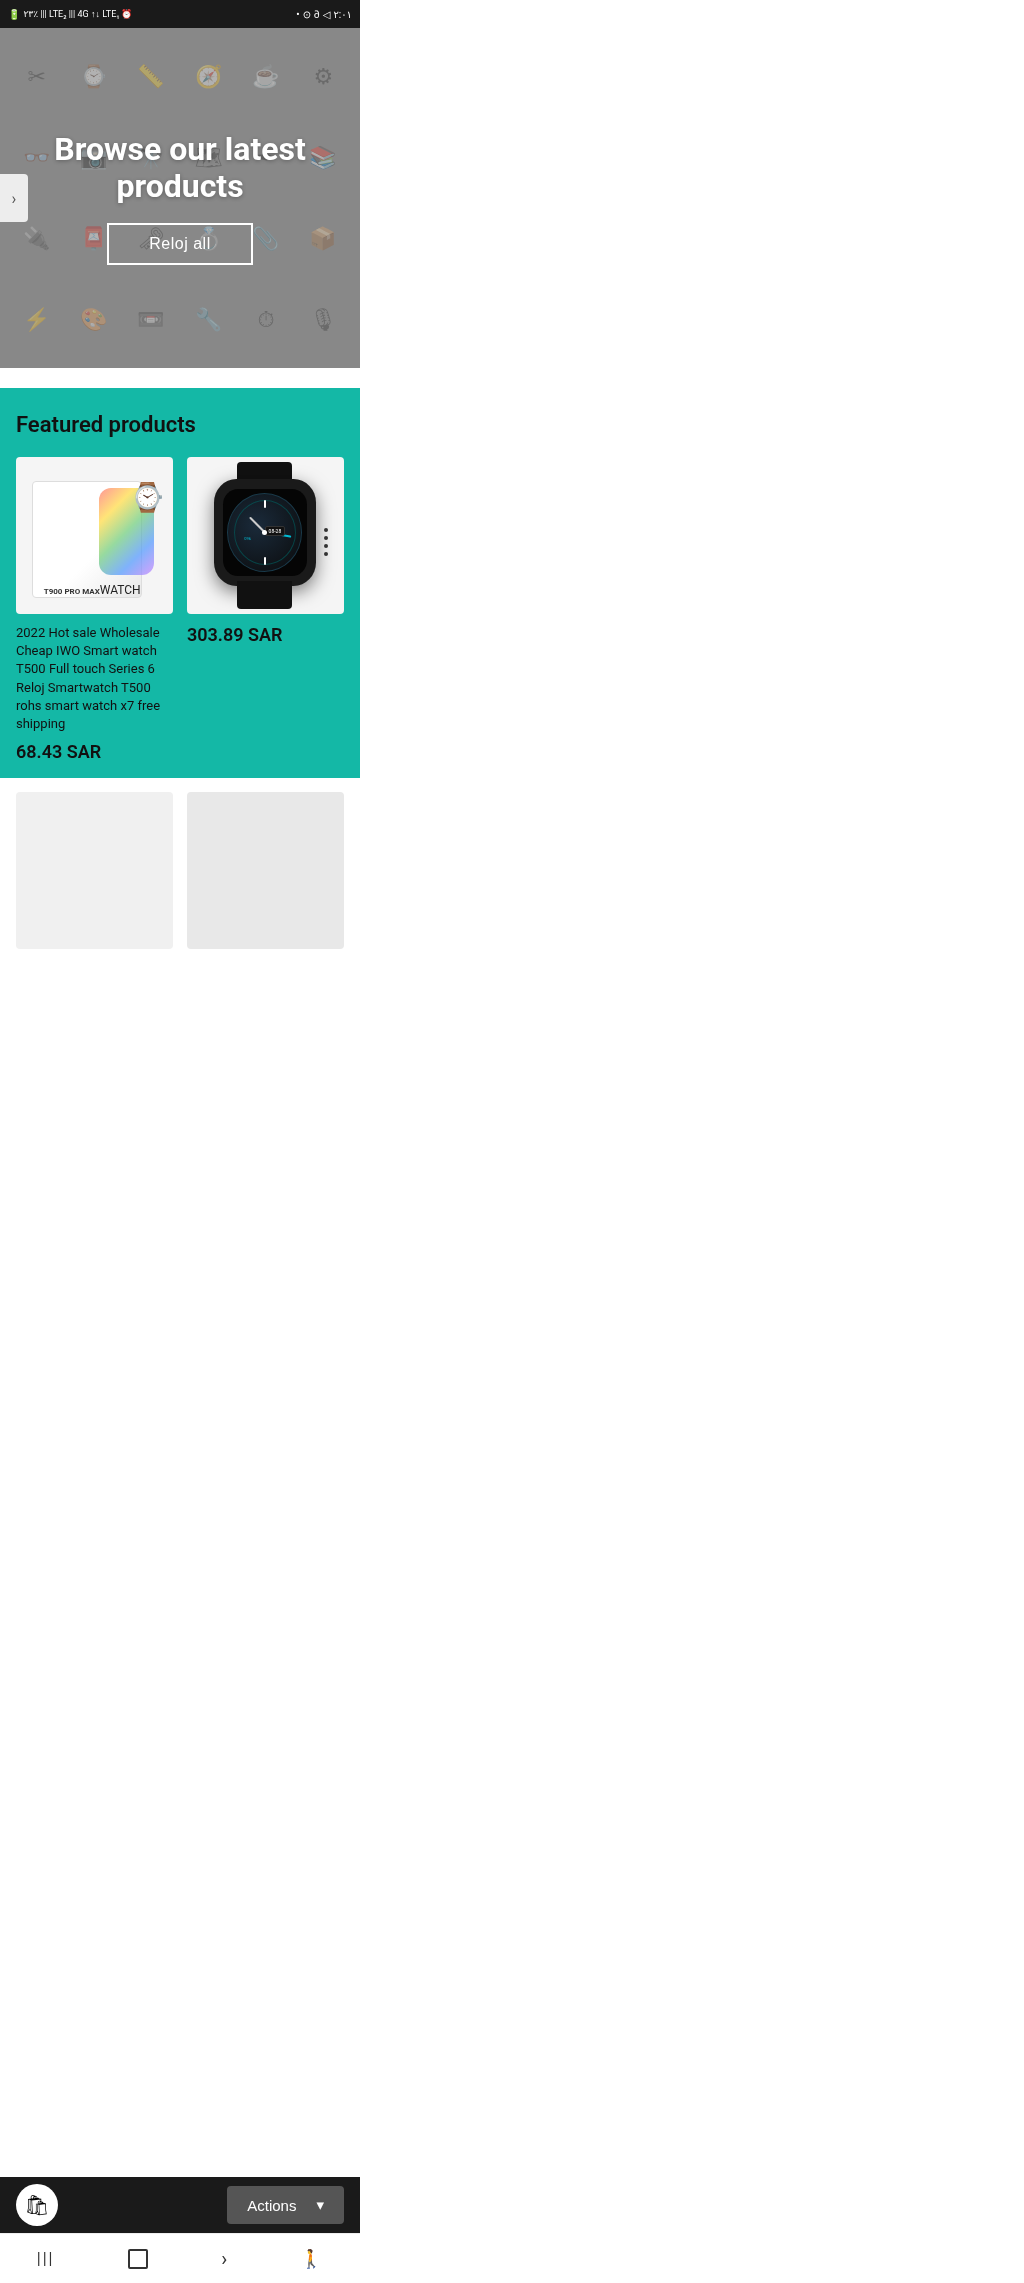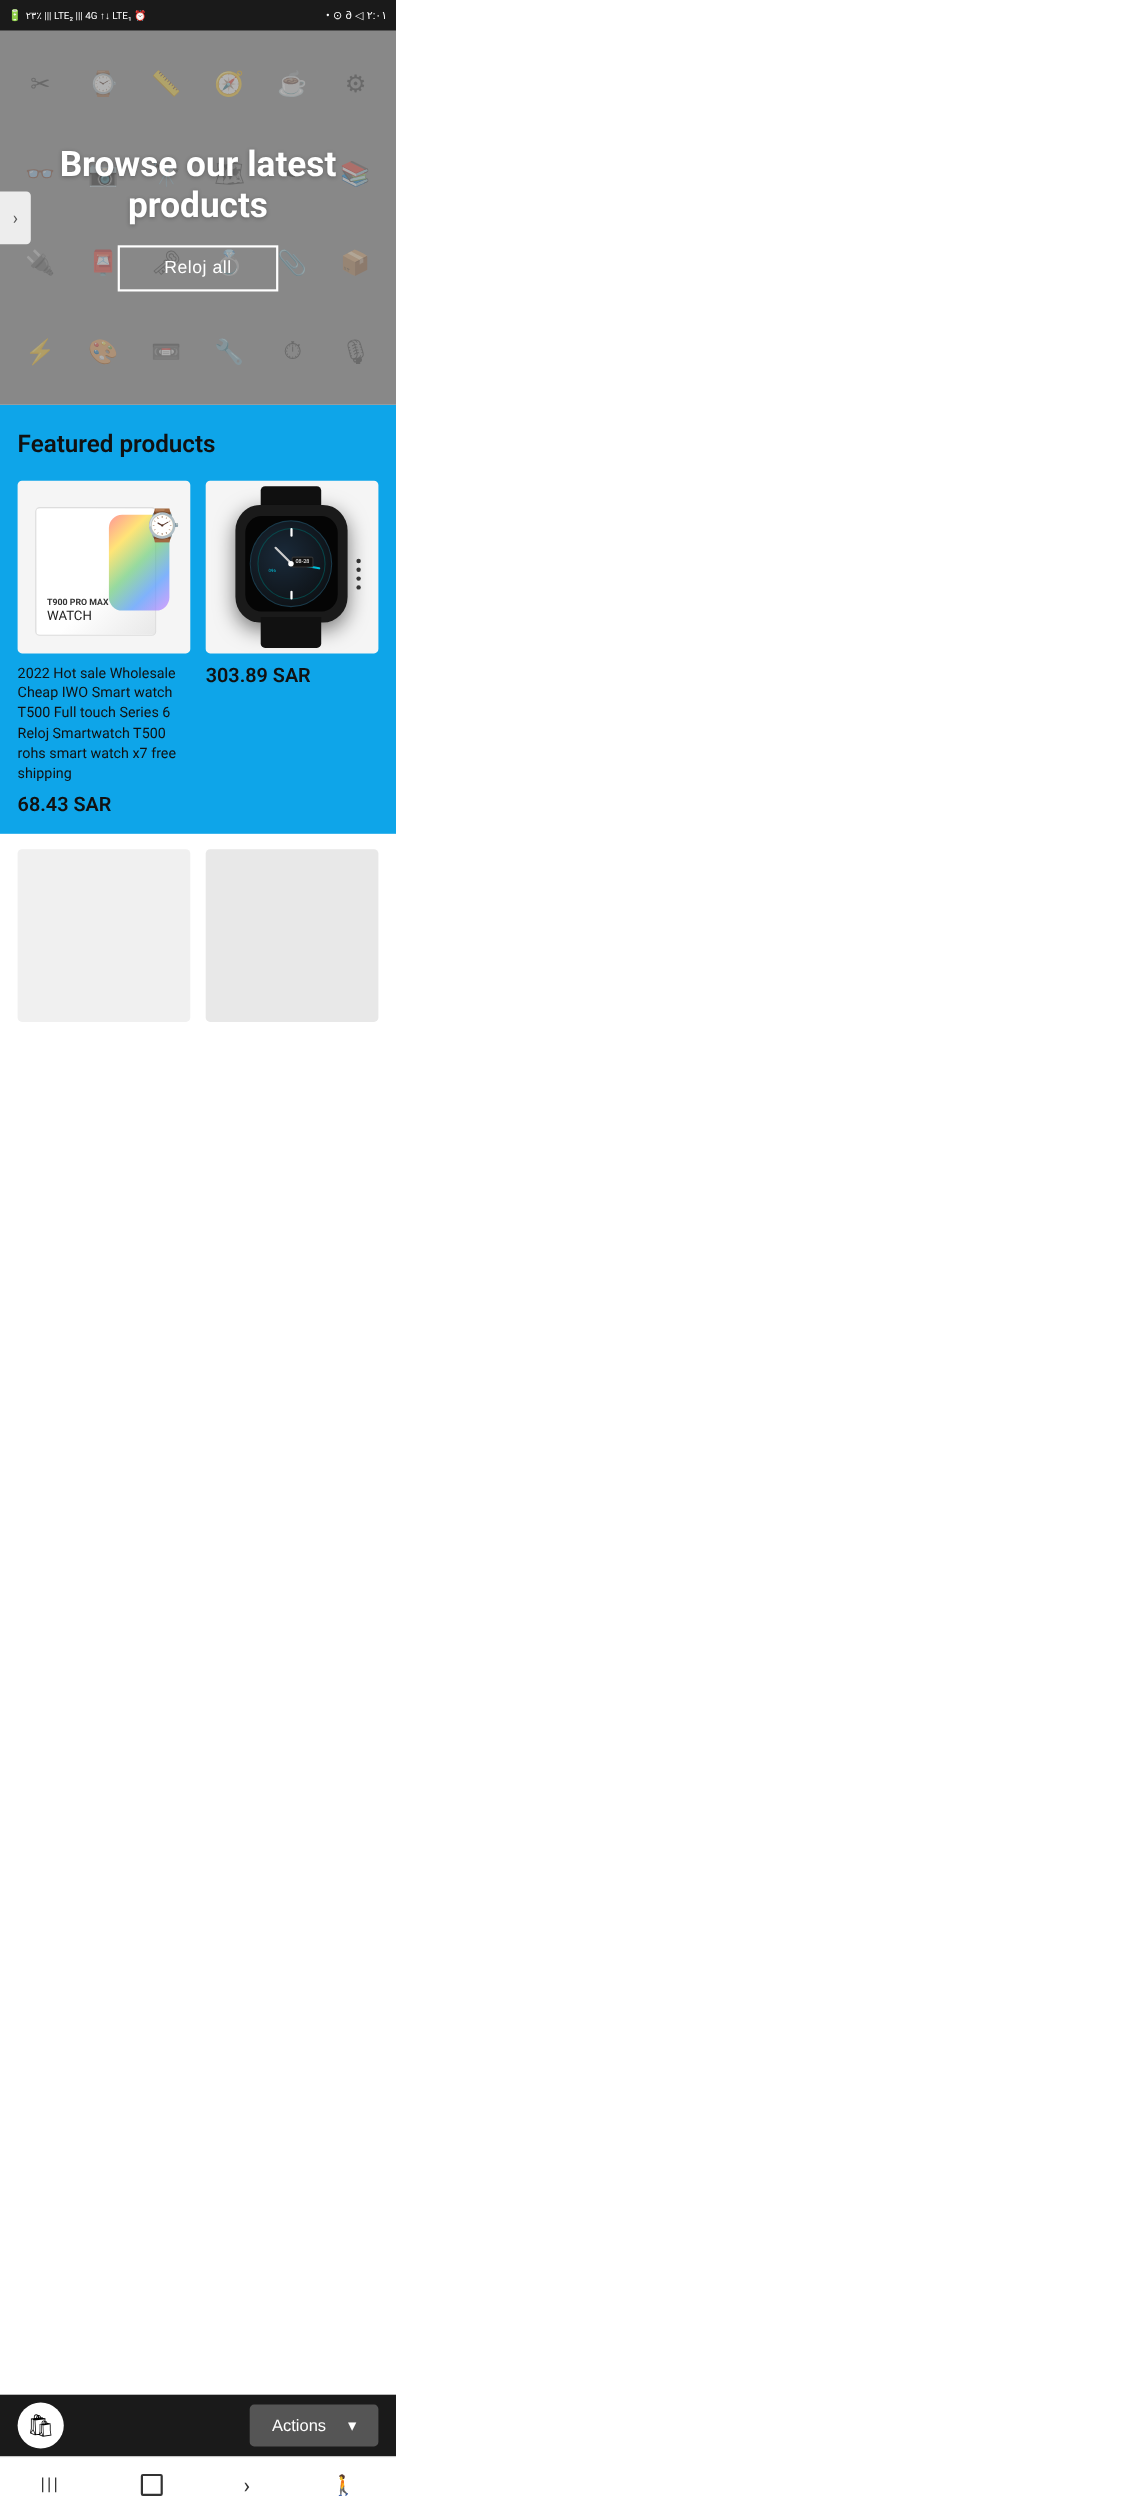--- a/index.html
+++ b/index.html
@@ -99,21 +99,22 @@
       align-items: center;
       justify-content: center;
       font-size: 16px;
       color: #555;
       z-index: 3;
     }
 
     
     .section {
       padding: 24px 16px 16px;
-      background: #0ea5e9;
+      background: #14b8a6;
+      margin-top: 20px;
     }
 
     .section-title {
       font-size: 22px;
       font-weight: 600;
       color: #111;
       margin-bottom: 20px;
     }
 
     .products-grid {
@@ -148,24 +149,23 @@
     .watch-box {
       position: absolute;
       width: 70%;
       height: 75%;
       bottom: 10%;
       left: 10%;
       background: linear-gradient(135deg, #fff 60%, #e8e8e8);
       border: 1px solid #ddd;
       border-radius: 4px;
       display: flex;
-      flex-direction: column;
-      align-items: flex-start;
+      align-items: flex-end;
       justify-content: flex-end;
-      padding: 10px;
+      padding: 0;
     }
     .watch-box-text {
       font-size: 8px;
       color: #333;
       font-weight: bold;
       line-height: 1.3;
     }
     .watch-box-label {
       font-size: 12px;
       font-weight: 400;

